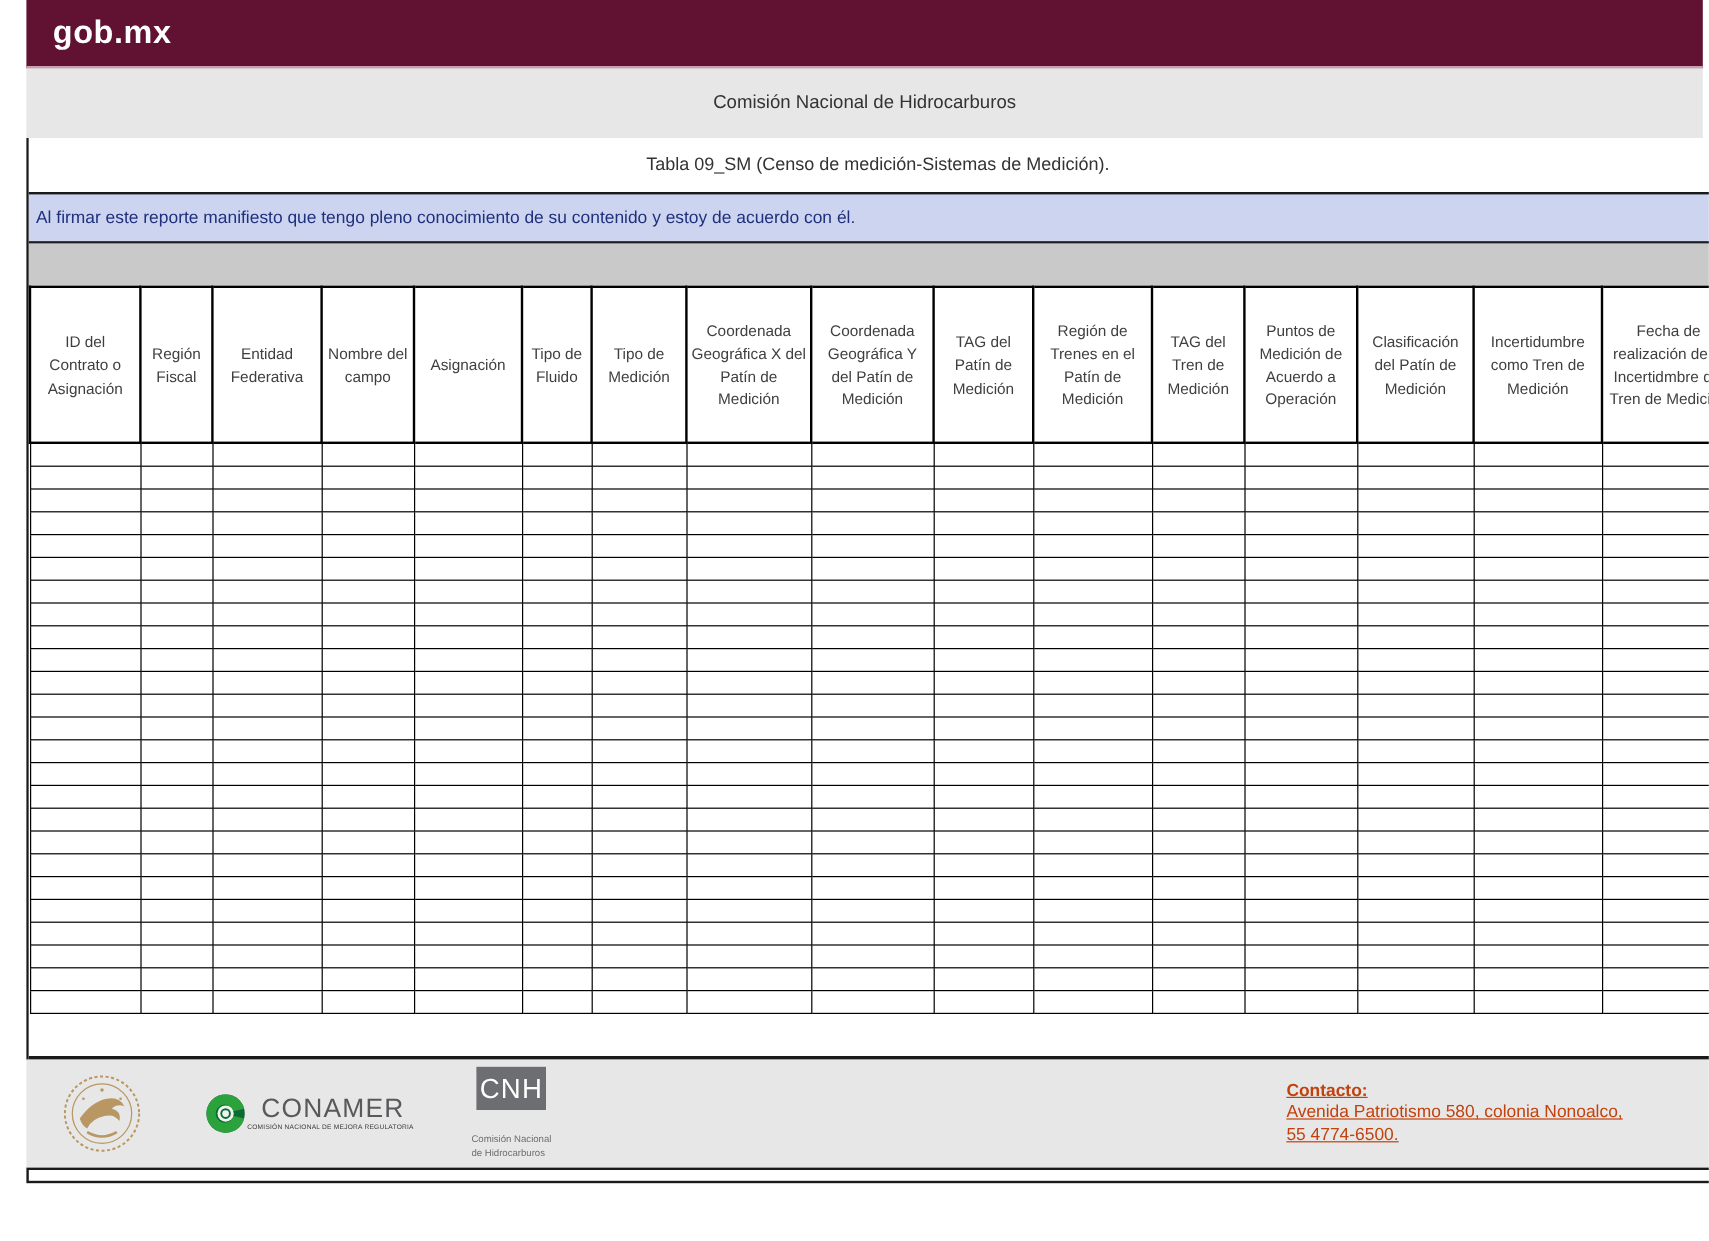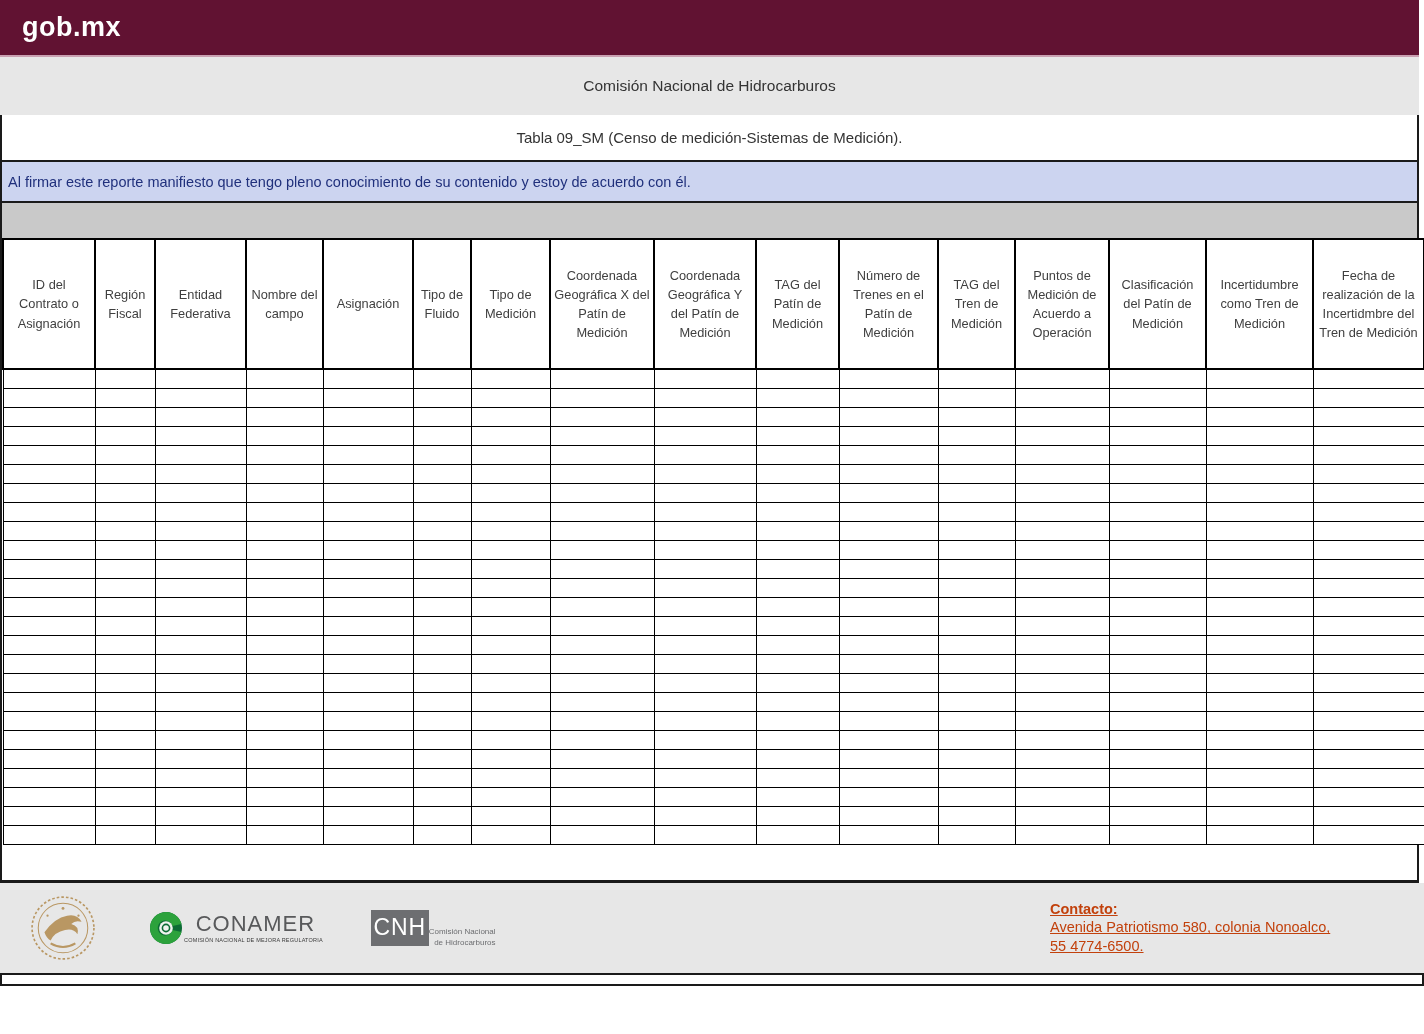--- a/index.html
+++ b/index.html
@@ -13,21 +13,21 @@
     --gold:#b99763;
     --gob-red:#9d2332;
     --conamer-green-dark:#0c6b35;
     --conamer-green:#2ca23c;
     --cnh-gray:#6d6e71;
     --header-text:#3f3f3f;
   }
   *{margin:0;padding:0;box-sizing:border-box;}
   html,body{background:#fff;}
   body{width:1424px;height:1034px;font-family:"Liberation Sans",sans-serif;overflow:hidden;position:relative;}
-  .page{width:1419px;}
+  .page{width:1419px;padding-left:22px;}
 
   
   .topbar{height:57px;background:var(--brand-maroon);border-bottom:2px solid var(--brand-maroon-edge);display:flex;align-items:center;padding-left:22px;}
   .gobmx{color:#fff;font-size:27px;font-weight:700;letter-spacing:.5px;}
 
   
   .agency-band{height:58px;background:var(--band-gray);display:flex;align-items:center;justify-content:center;}
   .agency-title{font-size:15.5px;color:#333;}
 
   
@@ -51,23 +51,23 @@
   .footer{height:90px;background:var(--band-gray);display:flex;align-items:center;width:1424px;}
   .seal{margin-left:30px;flex:0 0 auto;}
   .gob-text{margin-left:12px;font-family:"Liberation Serif",serif;color:var(--gob-red);font-weight:700;line-height:1;}
   .gob-text .l1{font-size:21px;letter-spacing:1px;}
   .gob-text .l2{font-size:31px;letter-spacing:1px;margin-top:3px;}
 
   .conamer{margin-left:52px;display:flex;align-items:center;text-align:center;}
   .conamer-name{font-size:22px;color:#58595b;letter-spacing:1px;margin-left:4px;line-height:1;}
   .conamer-caption{font-size:5.5px;color:#3a3a3a;letter-spacing:.2px;margin-top:2px;}
 
-  .cnh{margin-left:48px;display:flex;align-items:center;}
+  .cnh{margin-left:48px;display:flex;flex-direction:column;align-items:center;}
   .cnh-box{width:58px;height:36px;background:var(--cnh-gray);color:#fff;display:flex;align-items:center;justify-content:center;font-size:23px;letter-spacing:1px;}
-  .cnh-caption{font-size:8px;color:var(--cnh-gray);text-align:right;line-height:1.3;margin-top:20px;}
+  .cnh-caption{font-size:8px;color:var(--cnh-gray);text-align:left;line-height:1.3;margin-top:20px;}
 
   .contact{margin-left:auto;width:374px;padding-right:6px;font-size:14.5px;color:#c2410c;line-height:1.25;text-decoration:underline;}
   .contact .head{font-weight:700;}
   .contact div{white-space:pre;}
 
   .bottom-strip{height:13px;background:#fff;border:2px solid var(--border-dark);width:1424px;}
 </style>
 </head>
 <body>
 
@@ -117,21 +117,21 @@
             <th>ID del Contrato o Asignación</th>
             <th>Región Fiscal</th>
             <th>Entidad Federativa</th>
             <th>Nombre del campo</th>
             <th>Asignación</th>
             <th>Tipo de Fluido</th>
             <th>Tipo de Medición</th>
             <th>Coordenada Geográfica X del Patín de Medición</th>
             <th>Coordenada Geográfica Y del Patín de Medición</th>
             <th>TAG del Patín de Medición</th>
-            <th>Número de Trenes en el Patín de Medición</th>
+            <th>Región de Trenes en el Patín de Medición</th>
             <th>TAG del Tren de Medición</th>
             <th>Puntos de Medición de Acuerdo a Operación</th>
             <th>Clasificación del Patín de Medición</th>
             <th>Incertidumbre como Tren de Medición</th>
             <th>Fecha de realización de la Incertidmbre del Tren de Medición</th>
           </tr>
         </thead>
         <tbody>
           <tr>
             <td></td>

